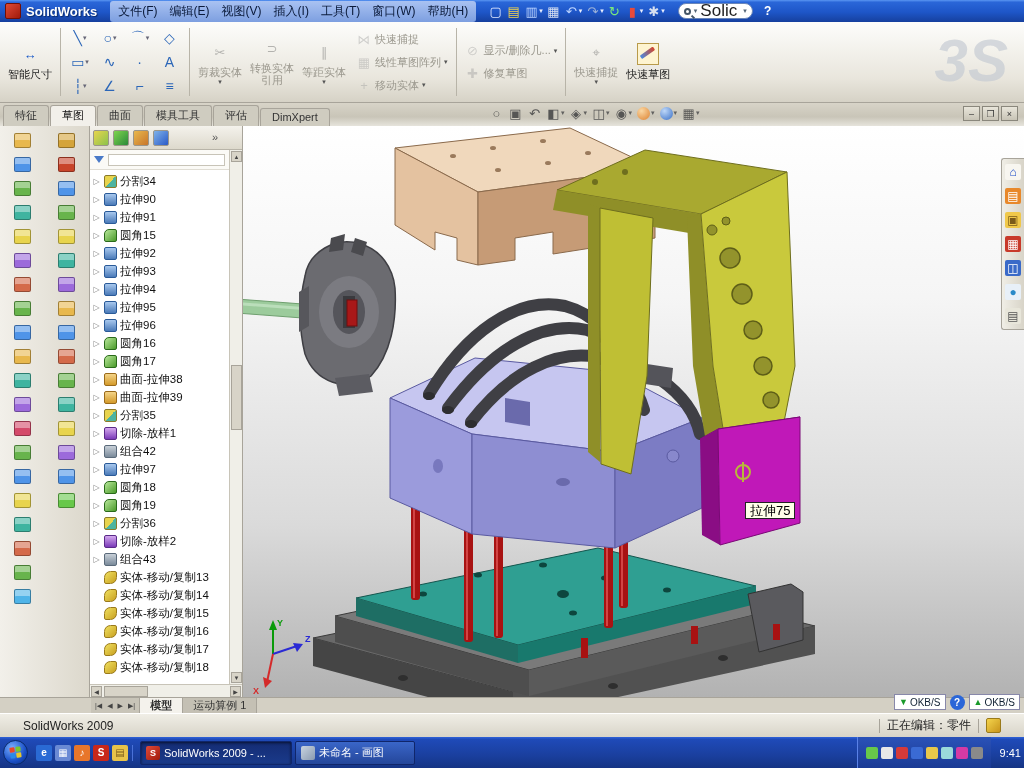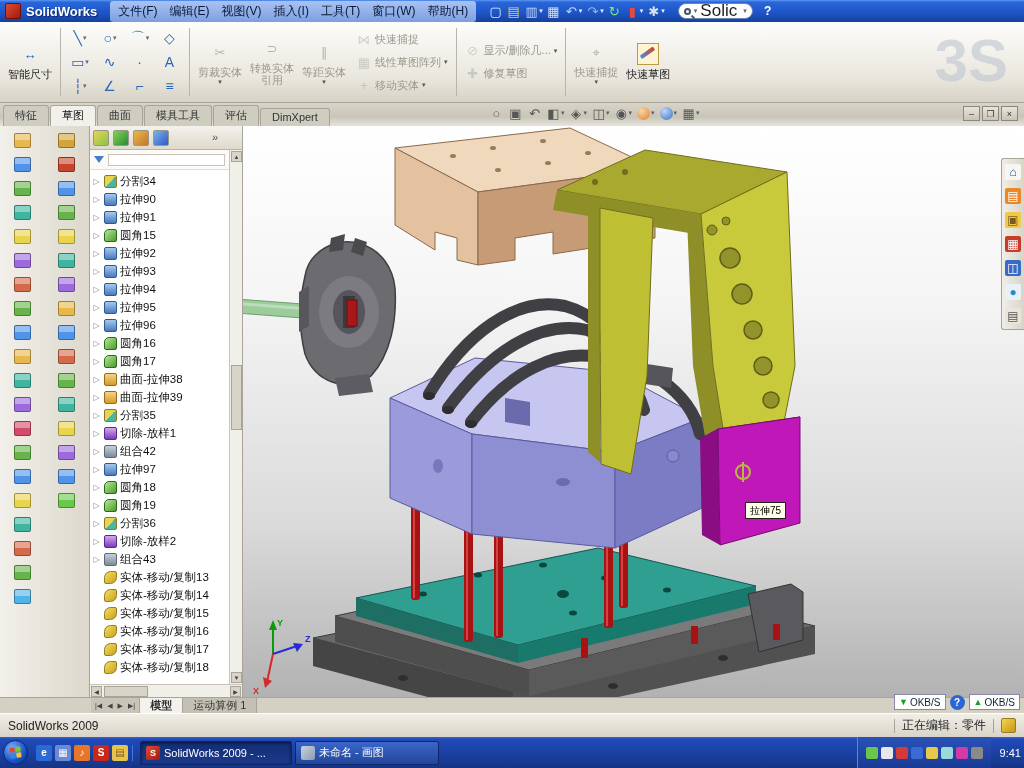--- a/index.html
+++ b/index.html
@@ -31,21 +31,21 @@
 .bdd{font-size:7px;color:#555;line-height:4px}
 .vsep{width:1px;background:#b8b4a8;margin:4px 2px;flex:none}
 .entgrid{display:grid;grid-template-columns:repeat(4,30px);grid-auto-rows:24px;align-content:center}
 .entcell{display:flex;align-items:center;justify-content:center;gap:1px;color:#2b66b8;font-size:14px}
 .entcell .bdd{color:#667}
 .stack{display:flex;flex-direction:column;justify-content:center;gap:1px}
 .smallbtn{display:flex;align-items:center;gap:3px;height:22px;padding:0 4px;font-size:11px;color:#222;white-space:nowrap}
 .smallbtn.disabled{color:#9b988e}
 .sicon{width:16px;height:16px;display:flex;align-items:center;justify-content:center;font-size:13px}
 .smallbtn.disabled .sicon{opacity:.4;filter:grayscale(1)}
-.watermark{position:absolute;right:16px;top:0;font-size:60px;font-weight:bold;color:#c3c9d2;opacity:.65;line-height:78px;pointer-events:none}
+.watermark{position:absolute;right:16px;top:0;font-size:60px;font-weight:bold;font-style:italic;color:#c3c9d2;opacity:.65;line-height:78px;pointer-events:none}
 .pencil{width:22px;height:22px;background:#fff;border:1px solid #8a8a8a;position:relative}
 .pencil::before{content:"";position:absolute;inset:3px;border-left:1px solid #9ab;border-bottom:1px solid #9ab}
 .pencil::after{content:"";position:absolute;left:4px;bottom:5px;width:16px;height:4px;background:linear-gradient(90deg,#e8b84d,#d4452a);transform:rotate(-35deg);transform-origin:left bottom;border-radius:1px}
 .pencil2{width:22px;height:22px;background:#fef4d0;border:1px solid #b89a4a;position:relative}
 .pencil2::after{content:"";position:absolute;left:4px;bottom:5px;width:16px;height:4px;background:linear-gradient(90deg,#4a8ae0,#d4452a);transform:rotate(-35deg);transform-origin:left bottom;border-radius:1px}
 
 .tabrow{height:23px;background:linear-gradient(180deg,#d8d4c8,#c9c5b8 60%,#e6e4dc);display:flex;align-items:flex-end;padding:0 3px;position:relative}
 .cmtab{padding:2px 11px 3px;font-size:11px;color:#333;border:1px solid #a8a49a;border-bottom:none;border-radius:3px 3px 0 0;background:#cfccc0;margin-right:1px;white-space:nowrap}
 .cmtab.active{background:#f2f0ea;font-weight:normal;color:#111}
 .hud{position:absolute;left:490px;top:3px;display:flex;gap:5px;align-items:center}
@@ -88,49 +88,49 @@
 .sbbtn{position:absolute;left:1px;width:11px;height:11px;background:#d8d4c8;border:1px solid #a8a49a;font-size:6px;color:#444;display:flex;align-items:center;justify-content:center}
 .sbup{top:1px}.sbdn{bottom:1px}
 .vthumb{position:absolute;left:1px;top:215px;width:11px;height:65px;background:#d8d4c8;border:1px solid #a8a49a}
 .hsb{position:absolute;left:0;right:0;bottom:0;height:13px;background:#f0efe8;border-top:1px solid #c8c4b8;display:flex;align-items:center;padding:0 1px}
 .hbtn{width:11px;height:11px;background:#d8d4c8;border:1px solid #a8a49a;font-size:6px;color:#444;display:flex;align-items:center;justify-content:center;flex:none}
 .hthumb{width:44px;height:11px;background:#d8d4c8;border:1px solid #a8a49a;margin-left:2px}
 .hright{margin-left:auto}
 
 .viewport{flex:1;position:relative;background:linear-gradient(180deg,#ffffff 0%,#f5f5f5 30%,#dadada 70%,#b2b2b2 100%);overflow:hidden}
 .scene{position:absolute;inset:0;width:100%;height:100%}
-.vtooltip{position:absolute;left:502px;top:376px;background:#ffffe8;border:1px solid #222;font-size:10px;padding:0 4px;line-height:15px;color:#000;white-space:nowrap}
+.vtooltip{position:absolute;left:502px;top:376px;background:#ffffe8;border:1px solid #222;font-size:13px;padding:0 4px;line-height:15px;color:#000;white-space:nowrap}
 .taskstrip{position:absolute;right:0;top:32px;width:23px;background:linear-gradient(90deg,#f0eee6,#d8d4c8);border:1px solid #a8a49a;border-right:none;border-radius:3px 0 0 3px;display:flex;flex-direction:column;align-items:center;padding:5px 0;gap:8px}
 .tsi{width:16px;height:16px;border-radius:2px;display:flex;align-items:center;justify-content:center;font-size:12px;font-weight:bold}
 
 .botrow{height:16px;background:#d4d0c4;border-top:1px solid #a8a49a;display:flex;align-items:stretch;position:relative}
 .tnav{display:flex;align-items:center;padding:0 2px;gap:1px;background:#c8c4b8;border-right:1px solid #a8a49a;margin-left:91px}
 .tnav span{font-size:7px;color:#444;padding:0 2px}
 .btab{display:flex;align-items:center;padding:0 10px;font-size:11px;color:#333;background:#c4c0b4;border-right:1px solid #a8a49a}
 .btab.active{background:#f4f2ec;font-weight:bold}
 .netwrap{position:absolute;right:4px;top:-4px;display:flex;align-items:center;gap:4px}
 .net{display:flex;align-items:center;gap:2px;background:#fff;border:1px solid #88a;padding:0 4px;height:16px;font-size:10px;color:#123}
 .arrg{color:#1a9a2a;font-size:9px;font-weight:bold}
 .qmark{width:15px;height:15px;border-radius:50%;background:#2a66d8;color:#fff;font-size:10px;font-weight:bold;display:flex;align-items:center;justify-content:center}
-.statusbar{height:24px;background:linear-gradient(180deg,#f0eee6,#d8d4c8);border-top:1px solid #fff;display:flex;align-items:center;padding:0 8px;font-size:12px;color:#222}
+.statusbar{height:24px;background:linear-gradient(180deg,#f0eee6,#d8d4c8);border-top:1px solid #fff;display:flex;align-items:center;padding:0 23px;font-size:12px;color:#222}
 .st-right{margin-left:auto;display:flex;align-items:center;gap:7px}
 .stsep{width:1px;height:14px;background:#a8a49a}
 .sticon{width:15px;height:15px;border-radius:2px;background:linear-gradient(135deg,#f4d44d,#c8941a);border:1px solid #9a7a1a}
 
 .taskbar{height:31px;background:linear-gradient(180deg,#2f62d8 0%,#1f4ab8 8%,#1a3f9e 60%,#153484 100%);display:flex;align-items:center;padding:0 3px;gap:4px}
 .orb{width:25px;height:25px;border-radius:50%;background:radial-gradient(circle at 35% 30%,#7ab0ff,#1a50c8 60%,#0a2a7a);border:1px solid #0a2a6a;display:flex;align-items:center;justify-content:center;flex:none}
 .flag{width:11px;height:11px;display:grid;grid-template-columns:1fr 1fr;gap:1px;transform:rotate(-8deg)}
 .flag i{border-radius:1px}
 .f1{background:#e8482a}.f2{background:#7ac82a}.f3{background:#2a8ae8}.f4{background:#e8c82a}
 .ql{display:flex;gap:3px;align-items:center;padding:0 4px;border-right:1px solid #4a72d8}
 .qli{width:16px;height:16px;border-radius:2px;font-size:10px;color:#fff;display:flex;align-items:center;justify-content:center;font-weight:bold}
 .tasks{display:flex;gap:3px;flex:1;padding:0 3px}
 .task{display:flex;align-items:center;gap:4px;width:152px;height:24px;border-radius:2px;background:linear-gradient(180deg,#3a66c8,#24469a);border:1px solid #10266a;color:#fff;font-size:11px;padding:0 5px;white-space:nowrap;overflow:hidden}
 .task.active{background:linear-gradient(180deg,#142c74,#1a3a8a);box-shadow:inset 0 1px 3px rgba(0,0,0,.6)}
-.task.narrow{width:144px}
+.task.narrow{width:120px}
 .ticon16{width:14px;height:14px;border-radius:2px;flex:none;display:flex;align-items:center;justify-content:center;font-size:9px;font-weight:bold;color:#fff}
 .sw-red{background:linear-gradient(135deg,#e04a3a,#a01a0a)}
 .paint-gray{background:linear-gradient(135deg,#c8d4e0,#8a9ab0)}
 .tray{display:flex;align-items:center;gap:3px;background:linear-gradient(180deg,#2a52b8,#1a3a94);border-left:1px solid #5a82e8;padding:0 8px;height:100%;margin-left:auto}
 .trayi{width:12px;height:12px;border-radius:2px}
 .clock{color:#fff;font-size:11px;margin-left:5px}
 </style>
 </head>
 <body>
 

